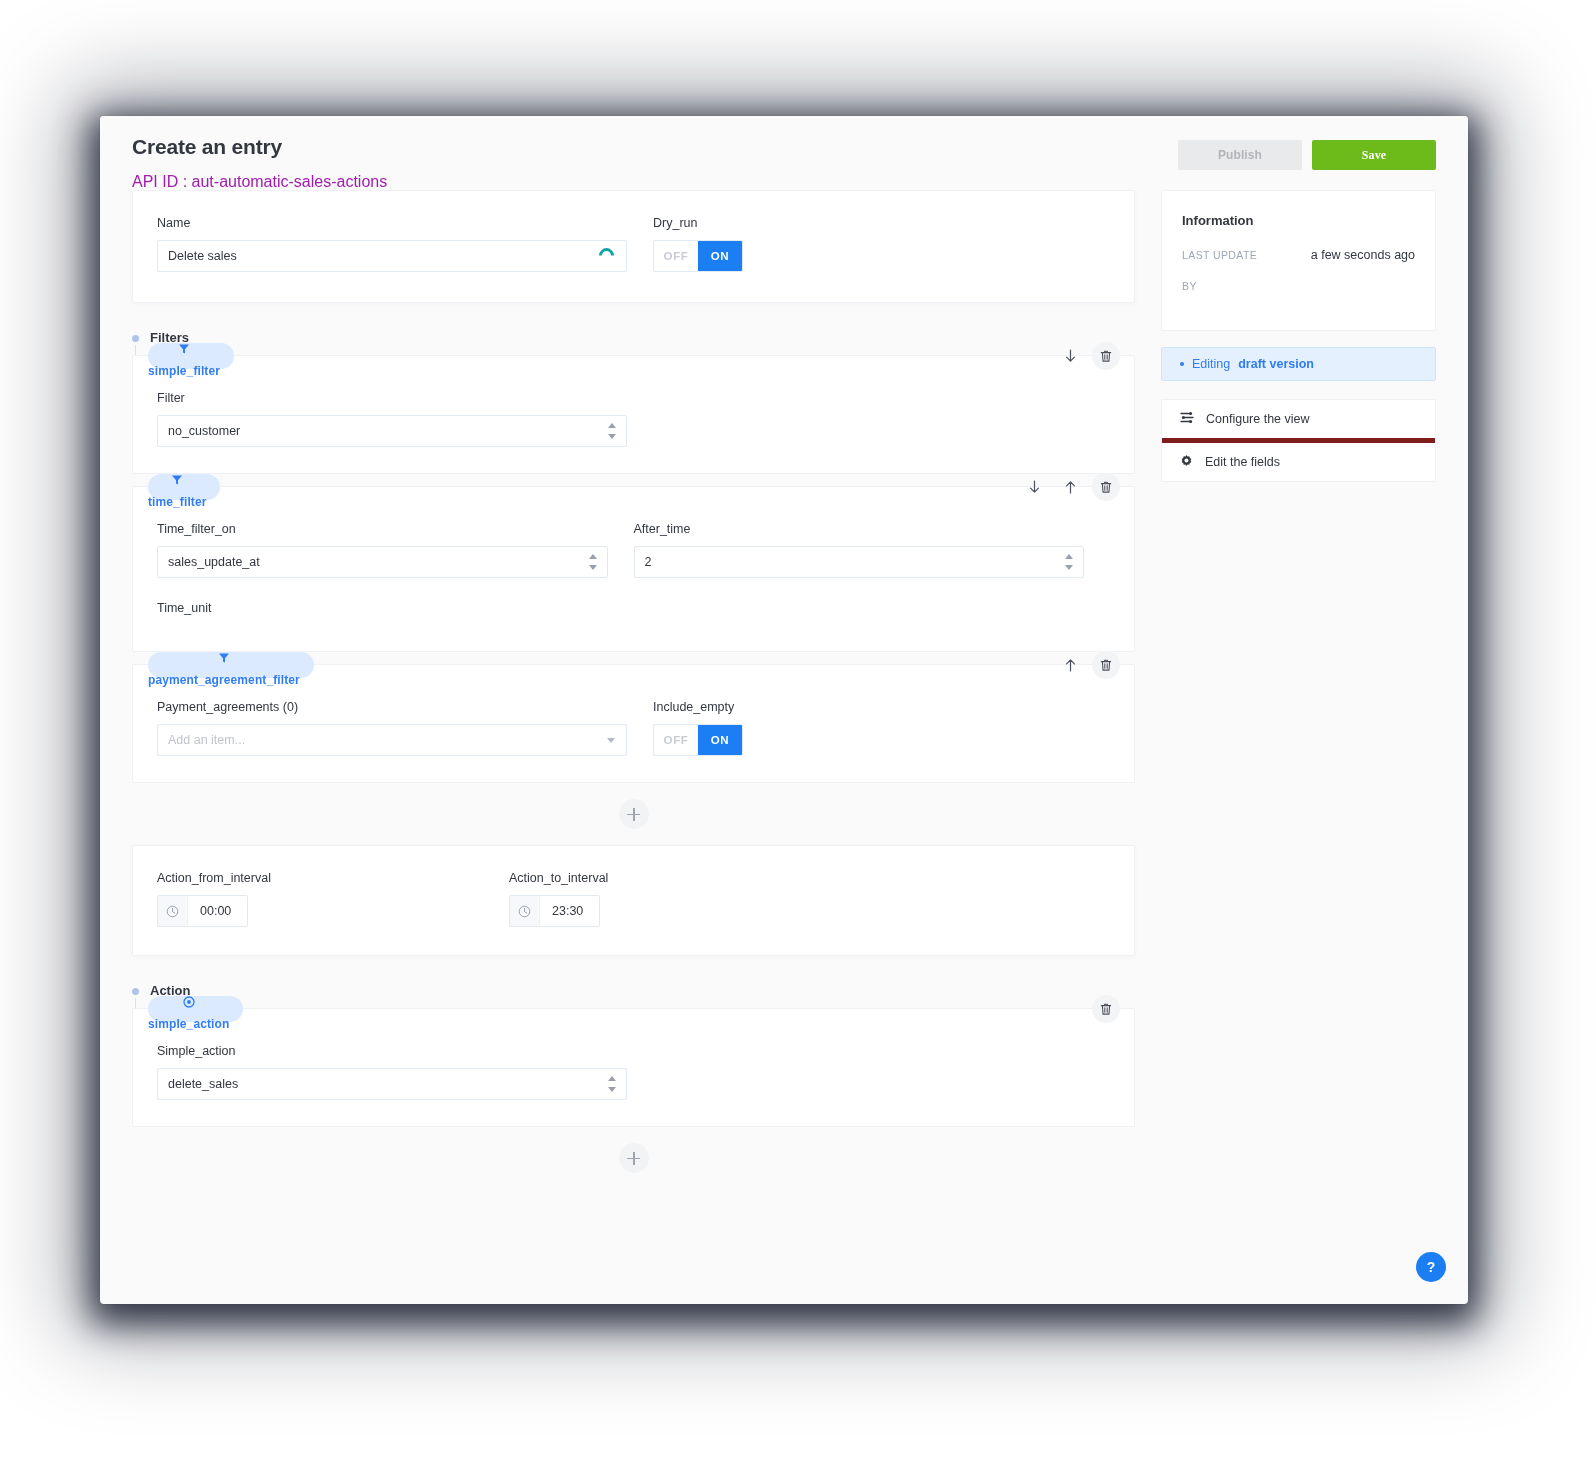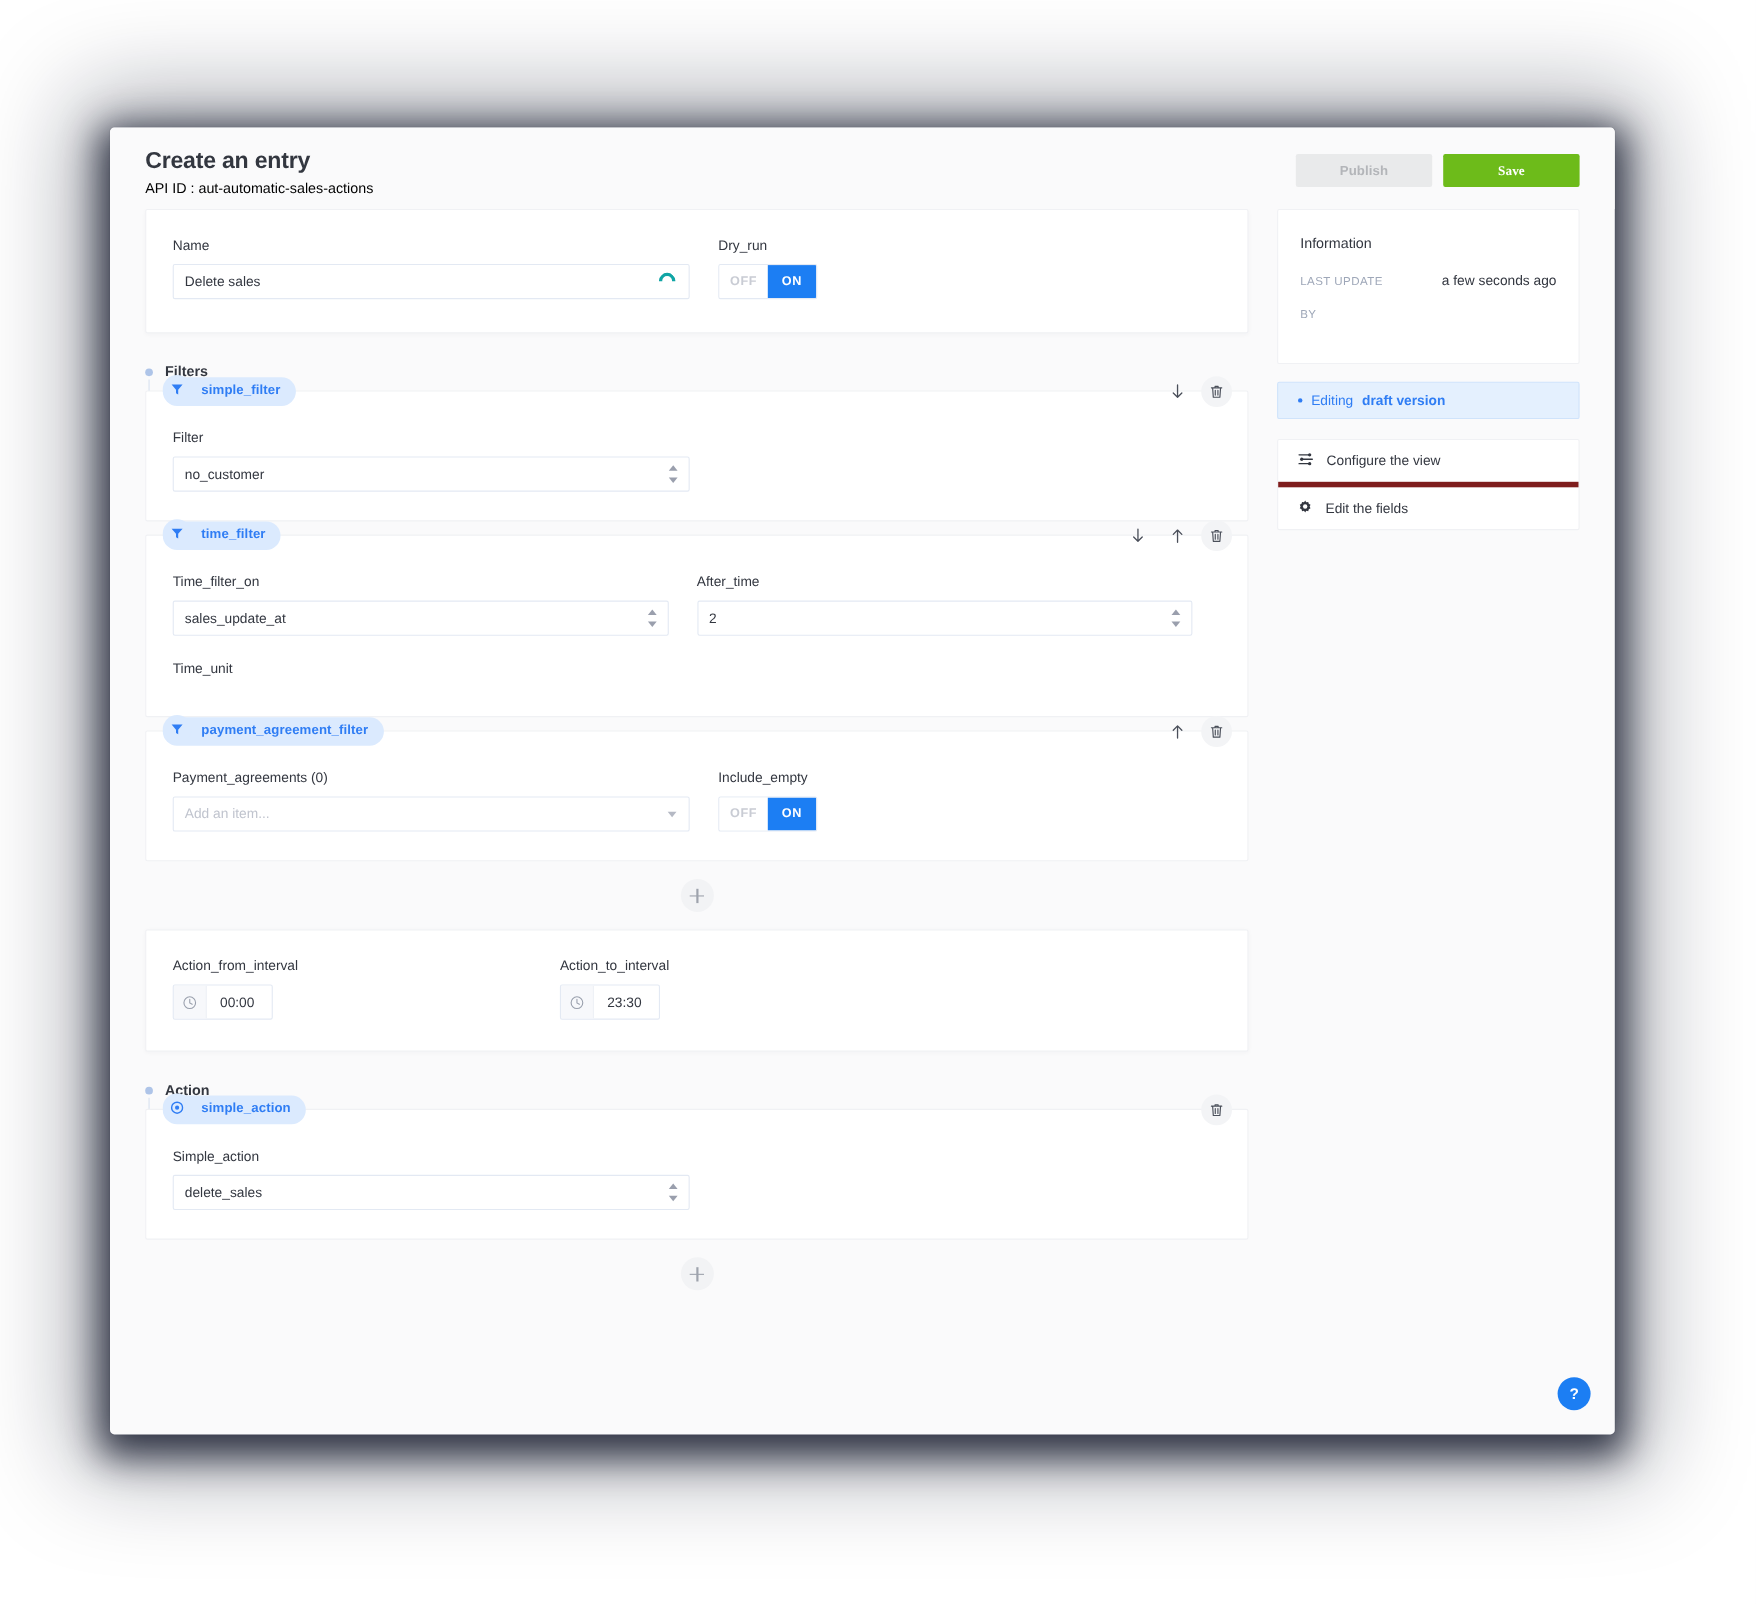--- a/index.html
+++ b/index.html
@@ -36,23 +36,23 @@
     background: #fafafb;
   }
   .apptitle {
     font-size: 21px;
     font-weight: 700;
     color: #333740;
     letter-spacing: -.2px;
     line-height: 26px;
   }
   .appsub {
-    margin-top: 3px;
-    font-size: 13px;
-    color: #000000;
+    margin-top: 14px;
+    font-size: 16px;
+    color: #a21caf;
     line-height: 16px;
   }
   .hdr-actions {
     position: absolute;
     right: 32px; top: 24px;
     display: flex;
     gap: 10px;
   }
   .btn {
     border: 0;
@@ -220,20 +220,21 @@
     position: absolute;
     left: 15px; top: -13px;
     height: 26px;
     display: inline-flex;
     align-items: center;
     gap: 9px;
     padding: 0 14px 4px 0;
     background: #dbeafe;
     border-radius: 13px;
     z-index: 3;
+    flex-direction: column;
   }
   .pill .pbadge {
     width: 26px; height: 26px;
     border-radius: 50%;
     background: #dbeafe;
     display: flex;
     align-items: center;
     justify-content: center;
   }
   .pill .plabel {
@@ -321,21 +322,21 @@
 
   
   .side-card {
     background: #ffffff;
     border: 1px solid #f0f1f4;
     border-radius: 2px;
     padding: 22px 20px 20px 20px;
   }
   .side-title {
     font-size: 13px;
-    font-weight: 400;
+    font-weight: 700;
     color: #333740;
     margin-bottom: 20px;
   }
   .side-kv {
     display: flex;
     justify-content: space-between;
     align-items: baseline;
     margin-bottom: 18px;
   }
   .side-kv .k {

